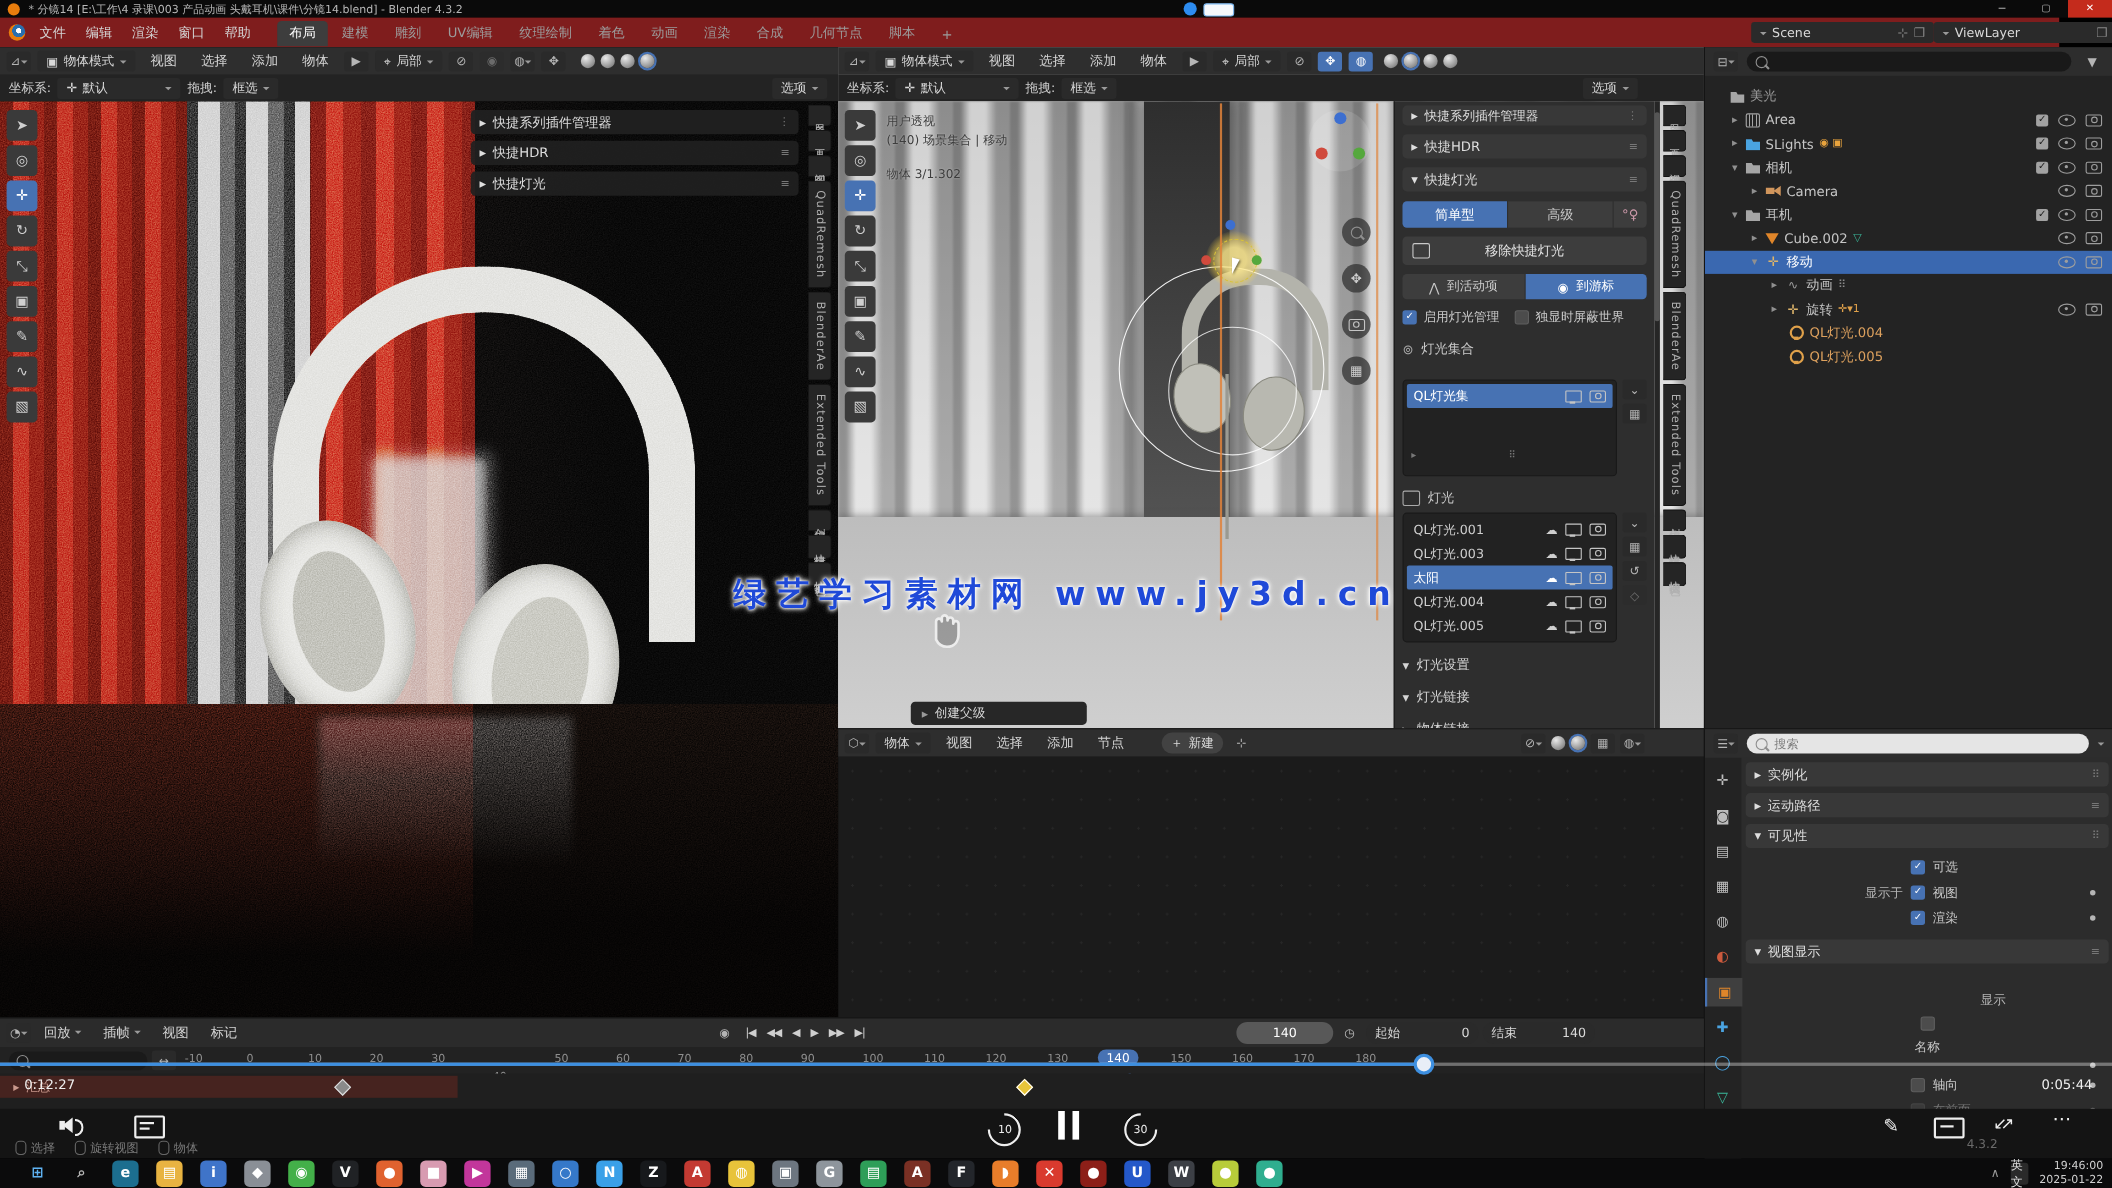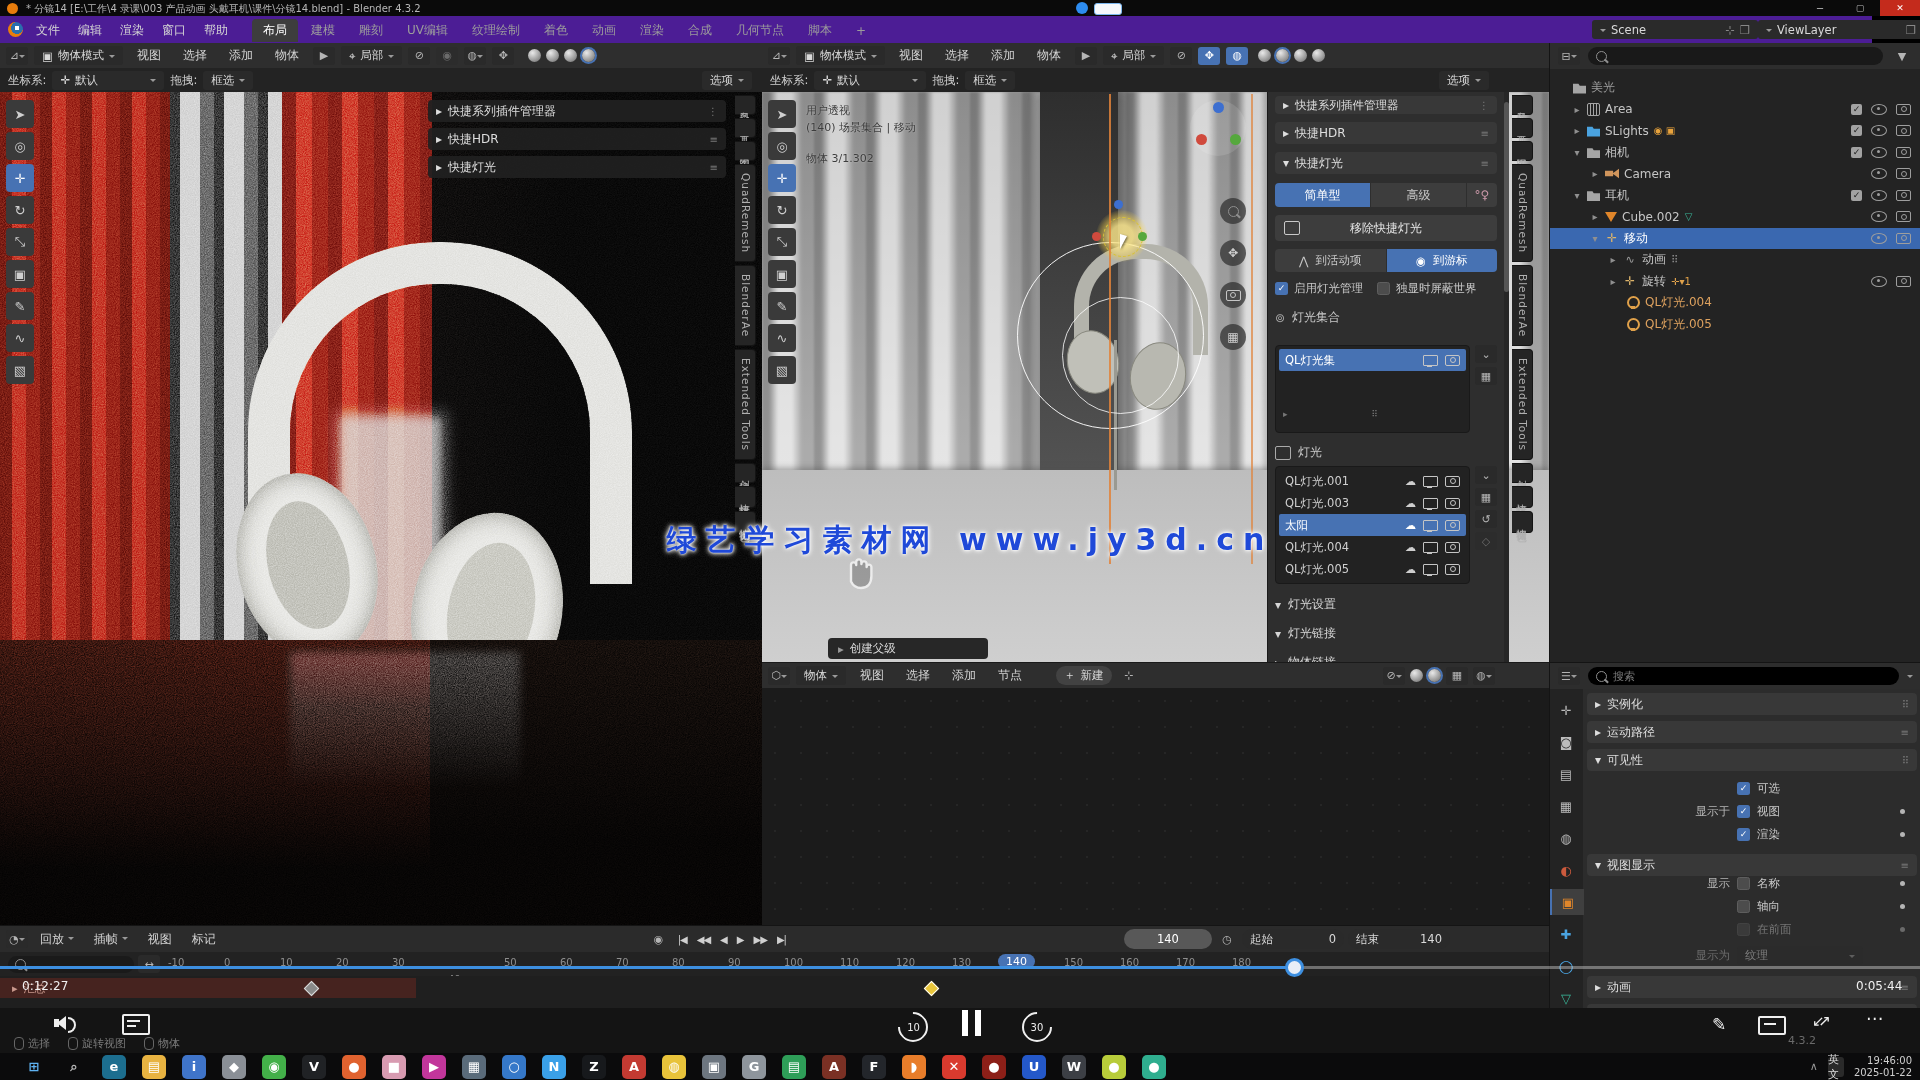--- a/index.html
+++ b/index.html
@@ -76,21 +76,21 @@
   <div class="abs flex" style="left:0;top:0;width:1920px;height:16px;background:#0a0a0a;">
     <span class="abs" style="left:7px;top:3px;width:11px;height:11px;border-radius:50%;background:#e87d0d;"></span>
     <span class="abs" style="left:26px;top:1.5px;font-size:10px;color:#b8b8b8;white-space:nowrap;">* 分镜14 [E:\工作\4 录课\003 产品动画 头戴耳机\课件\分镜14.blend] - Blender 4.3.2</span>
     <span class="abs" style="left:1076px;top:2px;width:12px;height:12px;border-radius:50%;background:#2d8cf0;"></span>
     <span class="abs" style="left:1094px;top:3px;width:26px;height:10px;border:1.5px solid #7db8f0;border-radius:3px;background:#f5f8fc;"></span>
     <span class="abs flex" style="left:1800px;top:0;width:40px;height:16px;justify-content:center;color:#bbb;font-size:10px;">─</span>
     <span class="abs flex" style="left:1840px;top:0;width:40px;height:16px;justify-content:center;color:#bbb;font-size:9px;">▢</span>
     <span class="abs flex" style="left:1880px;top:0;width:40px;height:16px;justify-content:center;color:#fff;font-size:9px;background:#c42b1c;">✕</span>
   </div>
 
-  <div class="abs" style="left:0;top:16px;width:1872px;height:27px;background:#4c1d95;border-bottom:1px solid #0e0e0e;">
+  <div class="abs" style="left:0;top:16px;width:1872px;height:27px;background:#7f1d1d;border-bottom:1px solid #0e0e0e;">
     <span class="abs" style="left:8px;top:6px;width:15px;height:15px;border-radius:50%;background:radial-gradient(circle at 60% 40%,#fff 18%,#2a6fae 20% 45%,#e87d0d 48%);"></span>
     <div class="abs flex" style="left:28px;top:4px;gap:2px;">
 
     <span class="menu">文件</span>
         <span class="menu">编辑</span>
         <span class="menu">渲染</span>
         <span class="menu">窗口</span>
         <span class="menu">帮助</span>
       </div>
     <div class="abs flex" style="left:252px;top:3px;gap:2px;">
@@ -657,21 +657,21 @@
             
             
           </span>
         </div>
       </div>
   </div>
 
   <div class="abs" style="left:1549px;top:662px;width:371px;height:391px;background:#2c2c2c;border-left:1px solid #141414;border-top:1px solid #141414;box-sizing:border-box;">
     <div class="abs flex" style="left:0;top:0;width:371px;height:26px;background:#2d2d2d;gap:8px;padding:0 8px;box-sizing:border-box;">
       <span class="iconbox">☰<span class="caret"></span></span>
-      <span class="flex" style="flex:1;height:18px;background:#000000;border-radius:9px;padding:0 8px;gap:6px;color:#7d7d7d;font-size:11px;">
+      <span class="flex" style="flex:1;height:18px;background:#e5e5e5;border-radius:9px;padding:0 8px;gap:6px;color:#7d7d7d;font-size:11px;">
         <span class="mag"></span>
         <span>搜索</span>
       </span>
       <span class="caret"></span>
     </div>
     <div class="abs" style="left:0;top:26px;width:33px;height:365px;background:#232323;display:flex;flex-direction:column;align-items:stretch;padding-top:8px;gap:6px;">
 
     <span class="ptab" style="color: rgb(188, 188, 188);">✛</span>
         <span class="ptab" style="color: rgb(188, 188, 188);">◙</span>
         <span class="ptab" style="color: rgb(188, 188, 188);">▤</span>
@@ -713,21 +713,21 @@
         <span style="width:143px;"></span>
         <span class="chk">✓</span>
           <span style="font-size:11.5px;">渲染</span>
         <span class="dot"></span>
       </div>
       <div class="ph" style="margin-top:12px;">
           <span>▾</span>
           <span>视图显示</span>
           <span class="grip">≡</span>
         </div>
-      <div class="flex" style="margin-top:0;gap:7px;">
+      <div class="flex" style="margin-top:26px;gap:7px;flex-direction:column;">
         <span style="width:143px;text-align:right;font-size:11.5px;color:#b5b5b5;">显示</span>
         <span class="chk off"></span>
           <span style="font-size:11.5px;">名称</span>
         <span class="dot"></span>
       </div>
       <div class="flex" style="margin-top:8px;gap:7px;text-align:center;">
         <span style="width:143px;"></span>
         <span class="chk off"></span>
           <span style="font-size:11.5px;">轴向</span>
         <span class="dot"></span>

